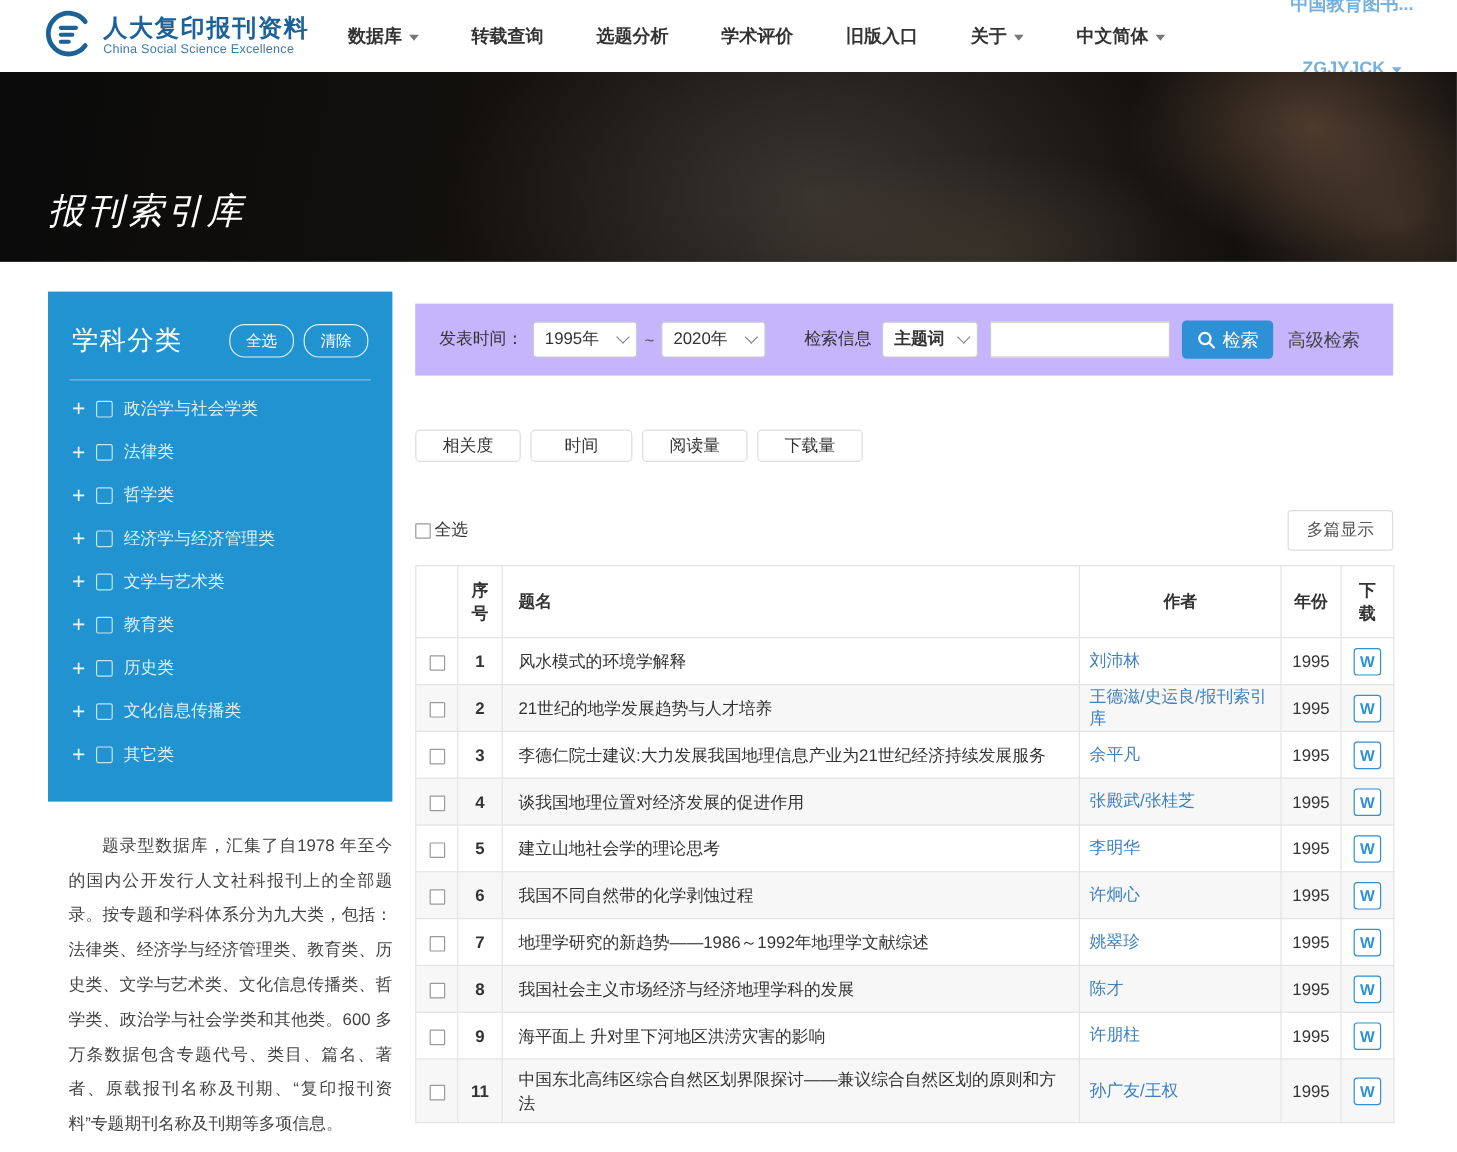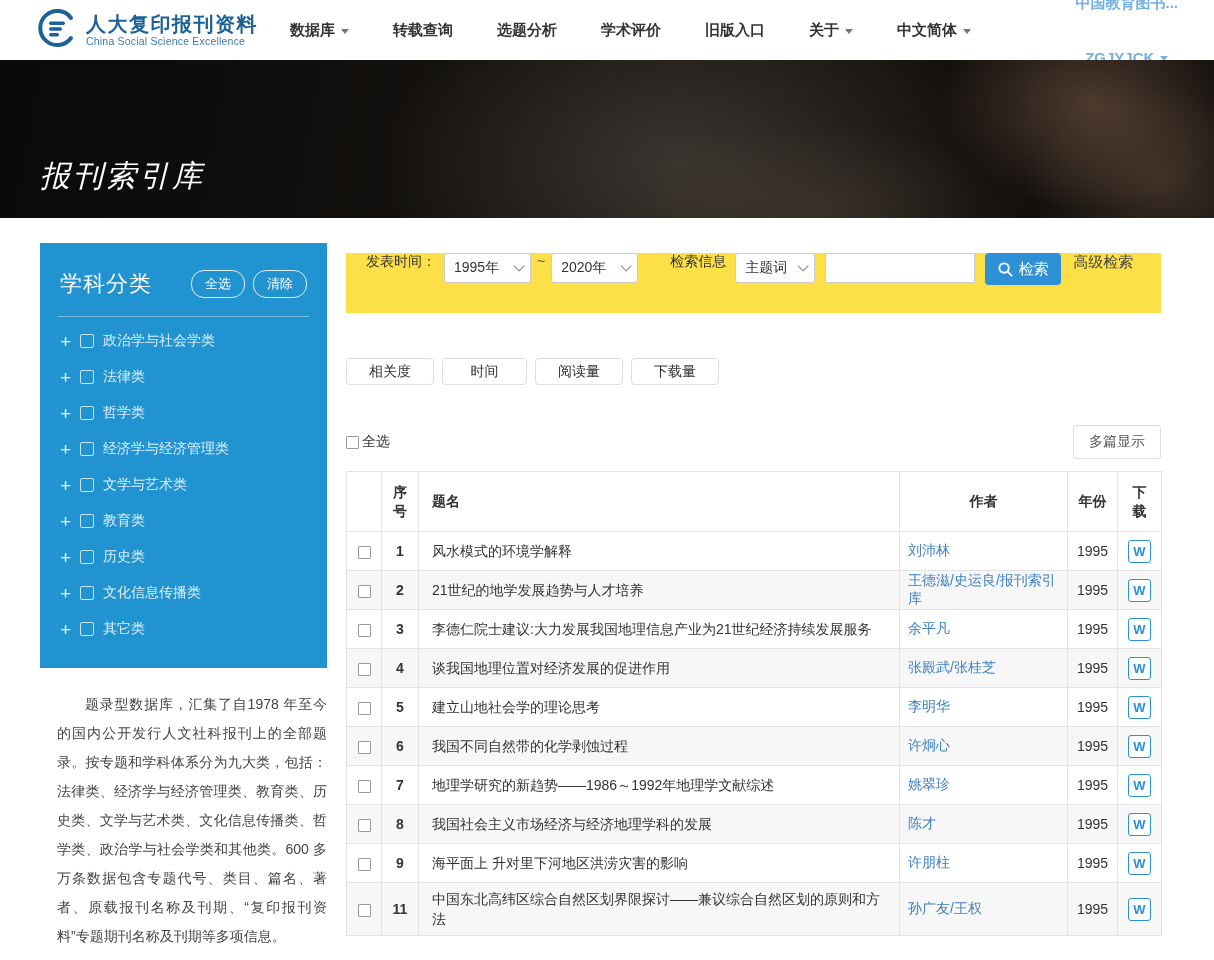--- a/index.html
+++ b/index.html
@@ -46,26 +46,26 @@
   .plus-icon { font-size:19px; font-weight:200; color:rgba(255,255,255,.9); line-height:1; }
   .cb { width:14px; height:14px; border:1px solid rgba(255,255,255,.75); border-radius:2px; background:transparent; flex:none; cursor:pointer; }
   .cat-label { font-size:14px; }
 
   
   .about { margin-top:22px; padding-left:17px; padding-right:0; }
   .about-title { font-size:15px; font-weight:bold; color:#333; margin-bottom:8px; }
   .about p { font-size:14px; color:#444; line-height:29px; text-align:justify; text-indent:2em; margin-bottom:6px; }
 
   
-  .search-panel { margin-top:10px; height:60px; background:#fde047; display:flex; align-items:flex-start; padding:0 20px; }
+  .search-panel { margin-top:10px; height:60px; background:#c4b5fd; display:flex; align-items:center; padding:0 20px; }
   .sp-label { font-size:14px; color:#333; white-space:nowrap; }
   .select { height:30px; background:#fff; border:1px solid #ccc; border-radius:3px; display:flex; align-items:center;
     justify-content:space-between; padding:0 9px; font-size:14px; color:#333; cursor:pointer; }
   .select.year { width:87px; margin-left:8px; }
-  .select.field { width:80px; margin-left:9px; }
+  .select.field { width:80px; margin-left:9px;font-weight:bold; }
   .chev { width:8px; height:8px; border-right:1.5px solid #888; border-bottom:1.5px solid #888; transform:rotate(45deg) translateY(-3px); flex:none; }
   .tilde { margin:0 6px; color:#555; font-size:14px; }
   .gap40 { width:32px; flex:none; }
   .search-input { width:150px; height:30px; border:1px solid #ccc; background:#fff; margin-left:10px; padding:0 8px; font-size:14px; font-family:inherit; outline:none; }
   .search-btn { margin-left:10px; height:32px; width:76px; background:#2e90d5; color:#fff; border:none; border-radius:4px;
     font-size:15px; display:flex; align-items:center; justify-content:center; gap:6px; cursor:pointer; font-family:inherit; }
   .adv-link { margin-left:12px; font-size:15px; color:#444; cursor:pointer; white-space:nowrap; }
 
   
   .sort-row { margin-top:45px; display:flex; gap:8px; }

